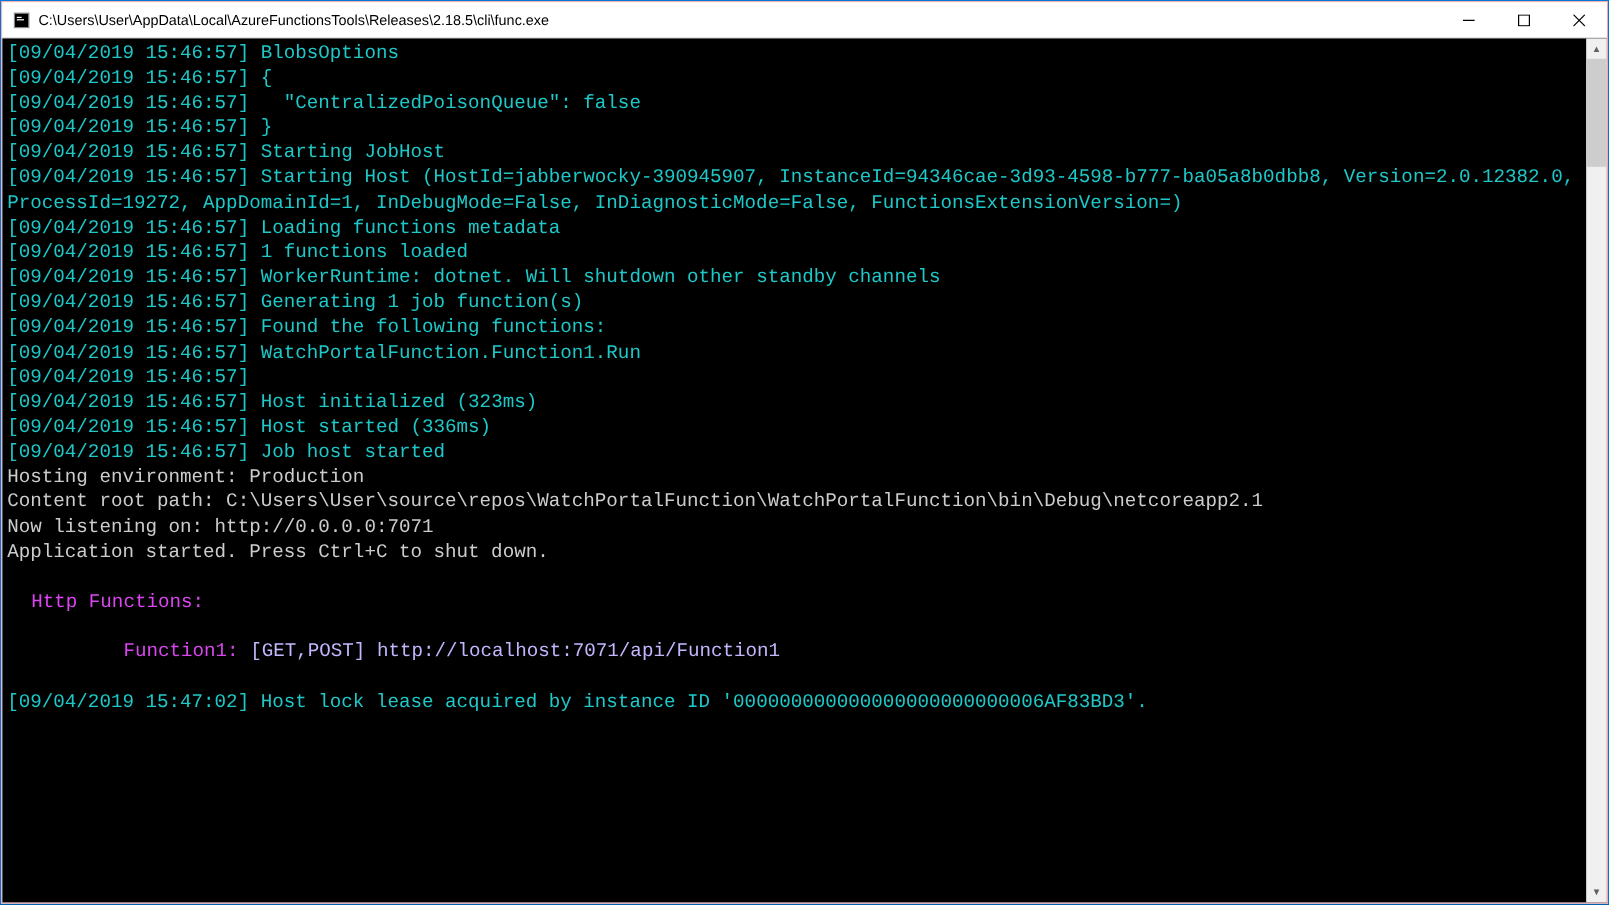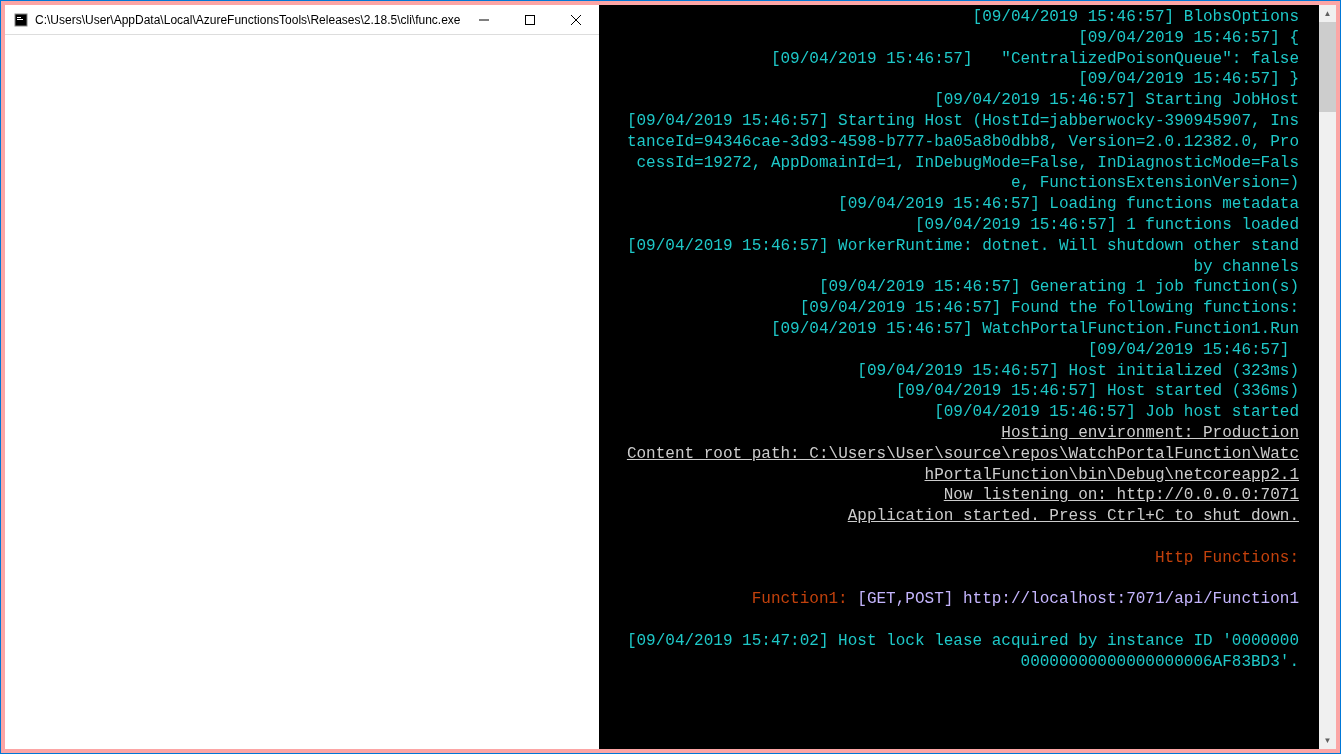--- a/index.html
+++ b/index.html
@@ -10,23 +10,22 @@
     background: #0078d7;
     width: 1341px;
     height: 754px;
     overflow: hidden;
   }
   .window {
     position: absolute;
     top: 1px; left: 1px; right: 1px; bottom: 1px;
     background: #fff;
     display: flex;
-    flex-direction: row;
-    border: 4px solid #fca5a5;
-    text-align: right;
+    flex-direction: column;
+    border: 1px solid #fca5a5;
   }
   .titlebar {
     height: 30px;
     background: #fff;
     display: flex;
     align-items: center;
     border-bottom: 1px solid #ddd;
     user-select: none;
   }
   .titlebar .app-icon {
@@ -60,21 +59,21 @@
   }
   .console-area {
     flex: 1;
     background: #000;
     position: relative;
     overflow: hidden;
   }
   .console {
     position: absolute;
     top: 0; left: 0; right: 17px; bottom: 0;
-    padding: 2px 20px;
+    padding: 2px 4px;
     font-family: Consolas, "Courier New", monospace;
     font-size: 16px;
     line-height: 1.3;
     white-space: pre-wrap;
     word-break: break-all;
     color: #ccc;
   }
   .scrollbar {
     position: absolute;
     top: 0; right: 0; bottom: 0;
@@ -102,22 +101,22 @@
     top: 0;
     height: 90px;
     background: #cdcdcd;
   }
   .scrollbar .arrow.down {
     position: absolute;
     bottom: 0;
   }
   .ts   { color: #1ec8c8; }  
   .msg  { color: #1ec8c8; }  
-  .plain{ color: #cccccc; text-decoration: underline; }  
-  .yel  { color: #c2410c; }  
+  .plain{ color: #cccccc; }  
+  .yel  { color: #d946ef; margin-left: 20px; }  
   .grn  { color: #c4b5fd; }  
 </style>
 </head>
 <body>
 
 <div class="window">
   <div class="titlebar">
     <span class="app-icon">
       <svg width="14" height="14" viewBox="0 0 14 14">
           <rect x="1" y="1" width="12" height="12" fill="#000" stroke="#888" stroke-width="1"></rect>

